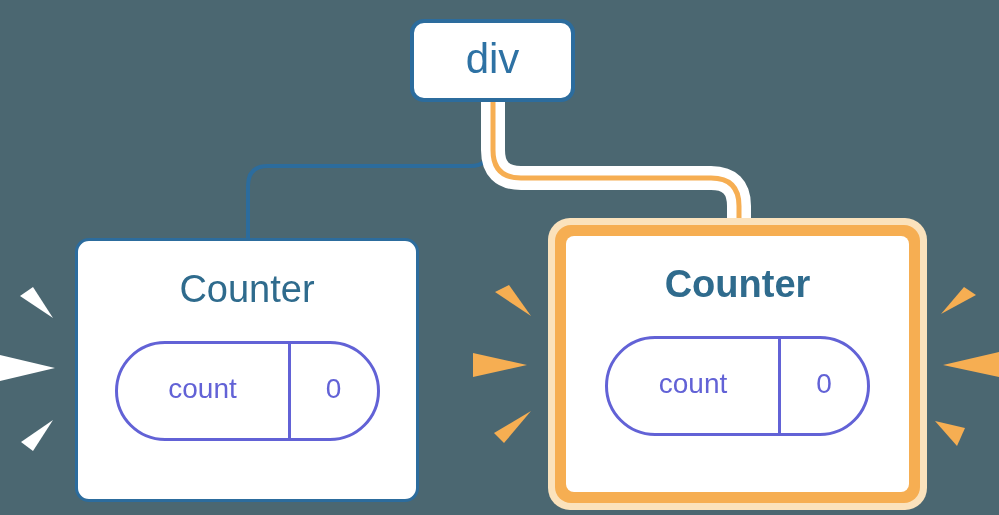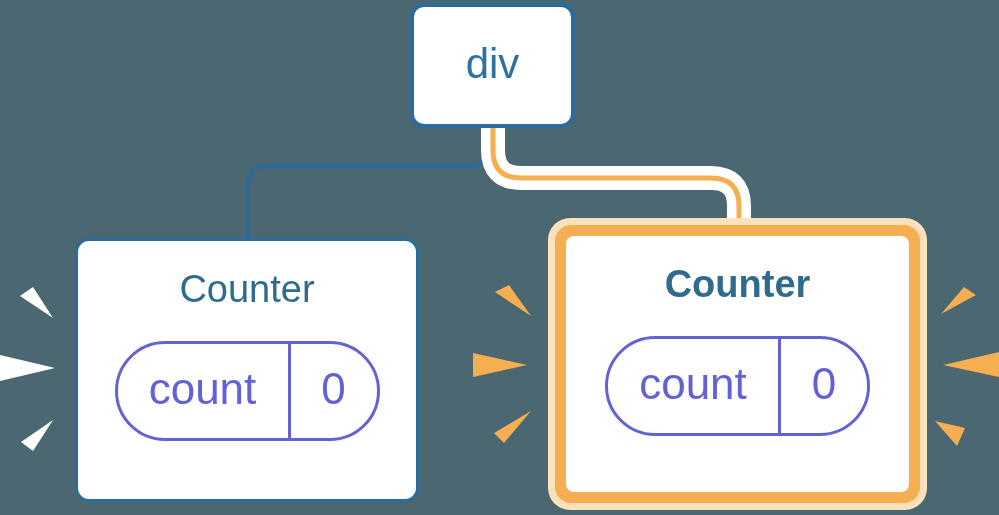--- a/index.html
+++ b/index.html
@@ -14,21 +14,21 @@
     background:#4B6771;
     overflow:hidden;
   }
   .stage svg.wires {
     position:absolute; inset:0; z-index:1;
   }
 
   
   .root-node {
     position:absolute; z-index:2;
-    left:410px; top:3px; width:165px; height:125px;
+    left:410px; top:19px; width:165px; height:83px;
     background:#ffffff;
     border:4.5px solid #2C6C9D;
     border-radius:14px;
     box-sizing:border-box;
     display:flex; align-items:center; justify-content:center;
   }
   .root-node .label {
     color:#2E72A4; font-size:42px; line-height:1;
     padding-bottom:4px;
   }
@@ -90,21 +90,21 @@
     display:flex; align-items:center; justify-content:center;
   }
   .pill .divider {
     width:0; border-left:3px solid #6262D6;
   }
   .pill .val-cell {
     flex:1;
     display:flex; align-items:center; justify-content:center;
   }
   .pill .key-cell span, .pill .val-cell span {
-    color:#6262D6; font-size:44px; line-height:1;
+    color:#6262D6; font-size:28px; line-height:1;
     padding-bottom:4px;
   }
 </style>
 </head>
 <body>
 
 <div class="stage">
 
   <svg class="wires" width="999" height="515" viewBox="0 0 999 515">
 

